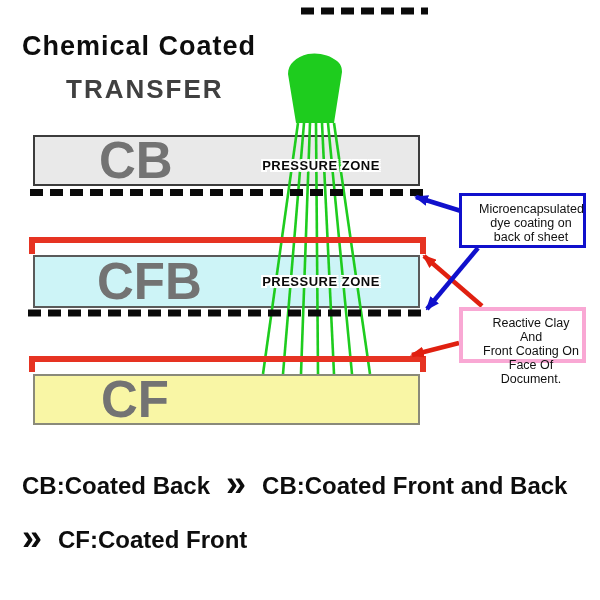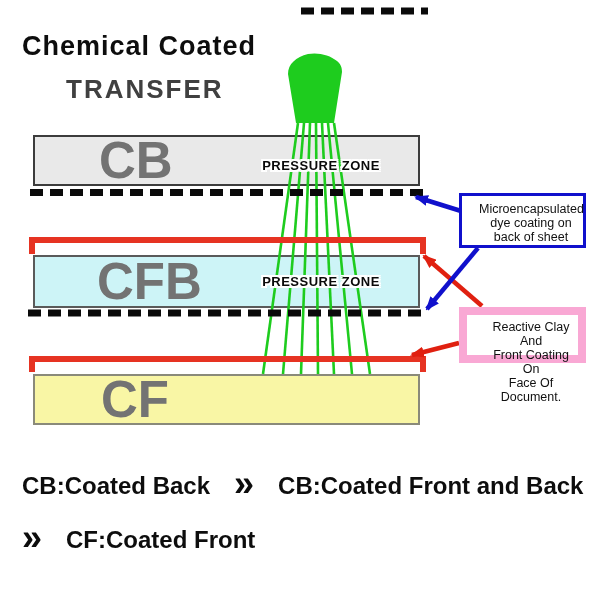--- a/index.html
+++ b/index.html
@@ -26,23 +26,23 @@
     color:#0a0a0a;letter-spacing:0.5px;z-index:3;
     text-shadow:-2px -2px 0 #fff,2px -2px 0 #fff,-2px 2px 0 #fff,2px 2px 0 #fff,0 -2px 0 #fff,0 2px 0 #fff,-2px 0 0 #fff,2px 0 0 #fff;margin-left:8px;}
   .pz-cb {top:158px;}
   .pz-cfb{top:274px;}
   
   #overlay{position:absolute;left:0;top:0;z-index:2;pointer-events:none;}
   
   .note{position:absolute;left:459px;width:127px;box-sizing:border-box;background:#ffffff;
     text-align:center;font-size:12.5px;line-height:14px;color:#111;z-index:3;padding-left:17px;}
   .note-blue{top:193px;height:55px;border:3px solid #1010CC;padding-top:6px;}
-  .note-red {top:307px;height:56px;border:8px solid #f9a8d4;padding-top:5px;}
+  .note-red {top:307px;height:56px;border:4px solid #f9a8d4;padding-top:5px;}
   
-  .legend-row{position:absolute;display:flex;align-items:center;gap:24px;color:#0d0d0d;z-index:3;}
+  .legend-row{position:absolute;display:flex;align-items:center;gap:16px;color:#0d0d0d;z-index:3;}
   .legend-row .txt{font-size:24px;font-weight:bold;white-space:nowrap;}
   .legend-row .chev{font-size:36px;font-weight:bold;line-height:24px;position:relative;top:-2px;}
   .row1{left:22px;top:472px;}
   .row2{left:22px;top:526px;}
 </style>
 </head>
 <body>
 
 <div id="canvas">
 

